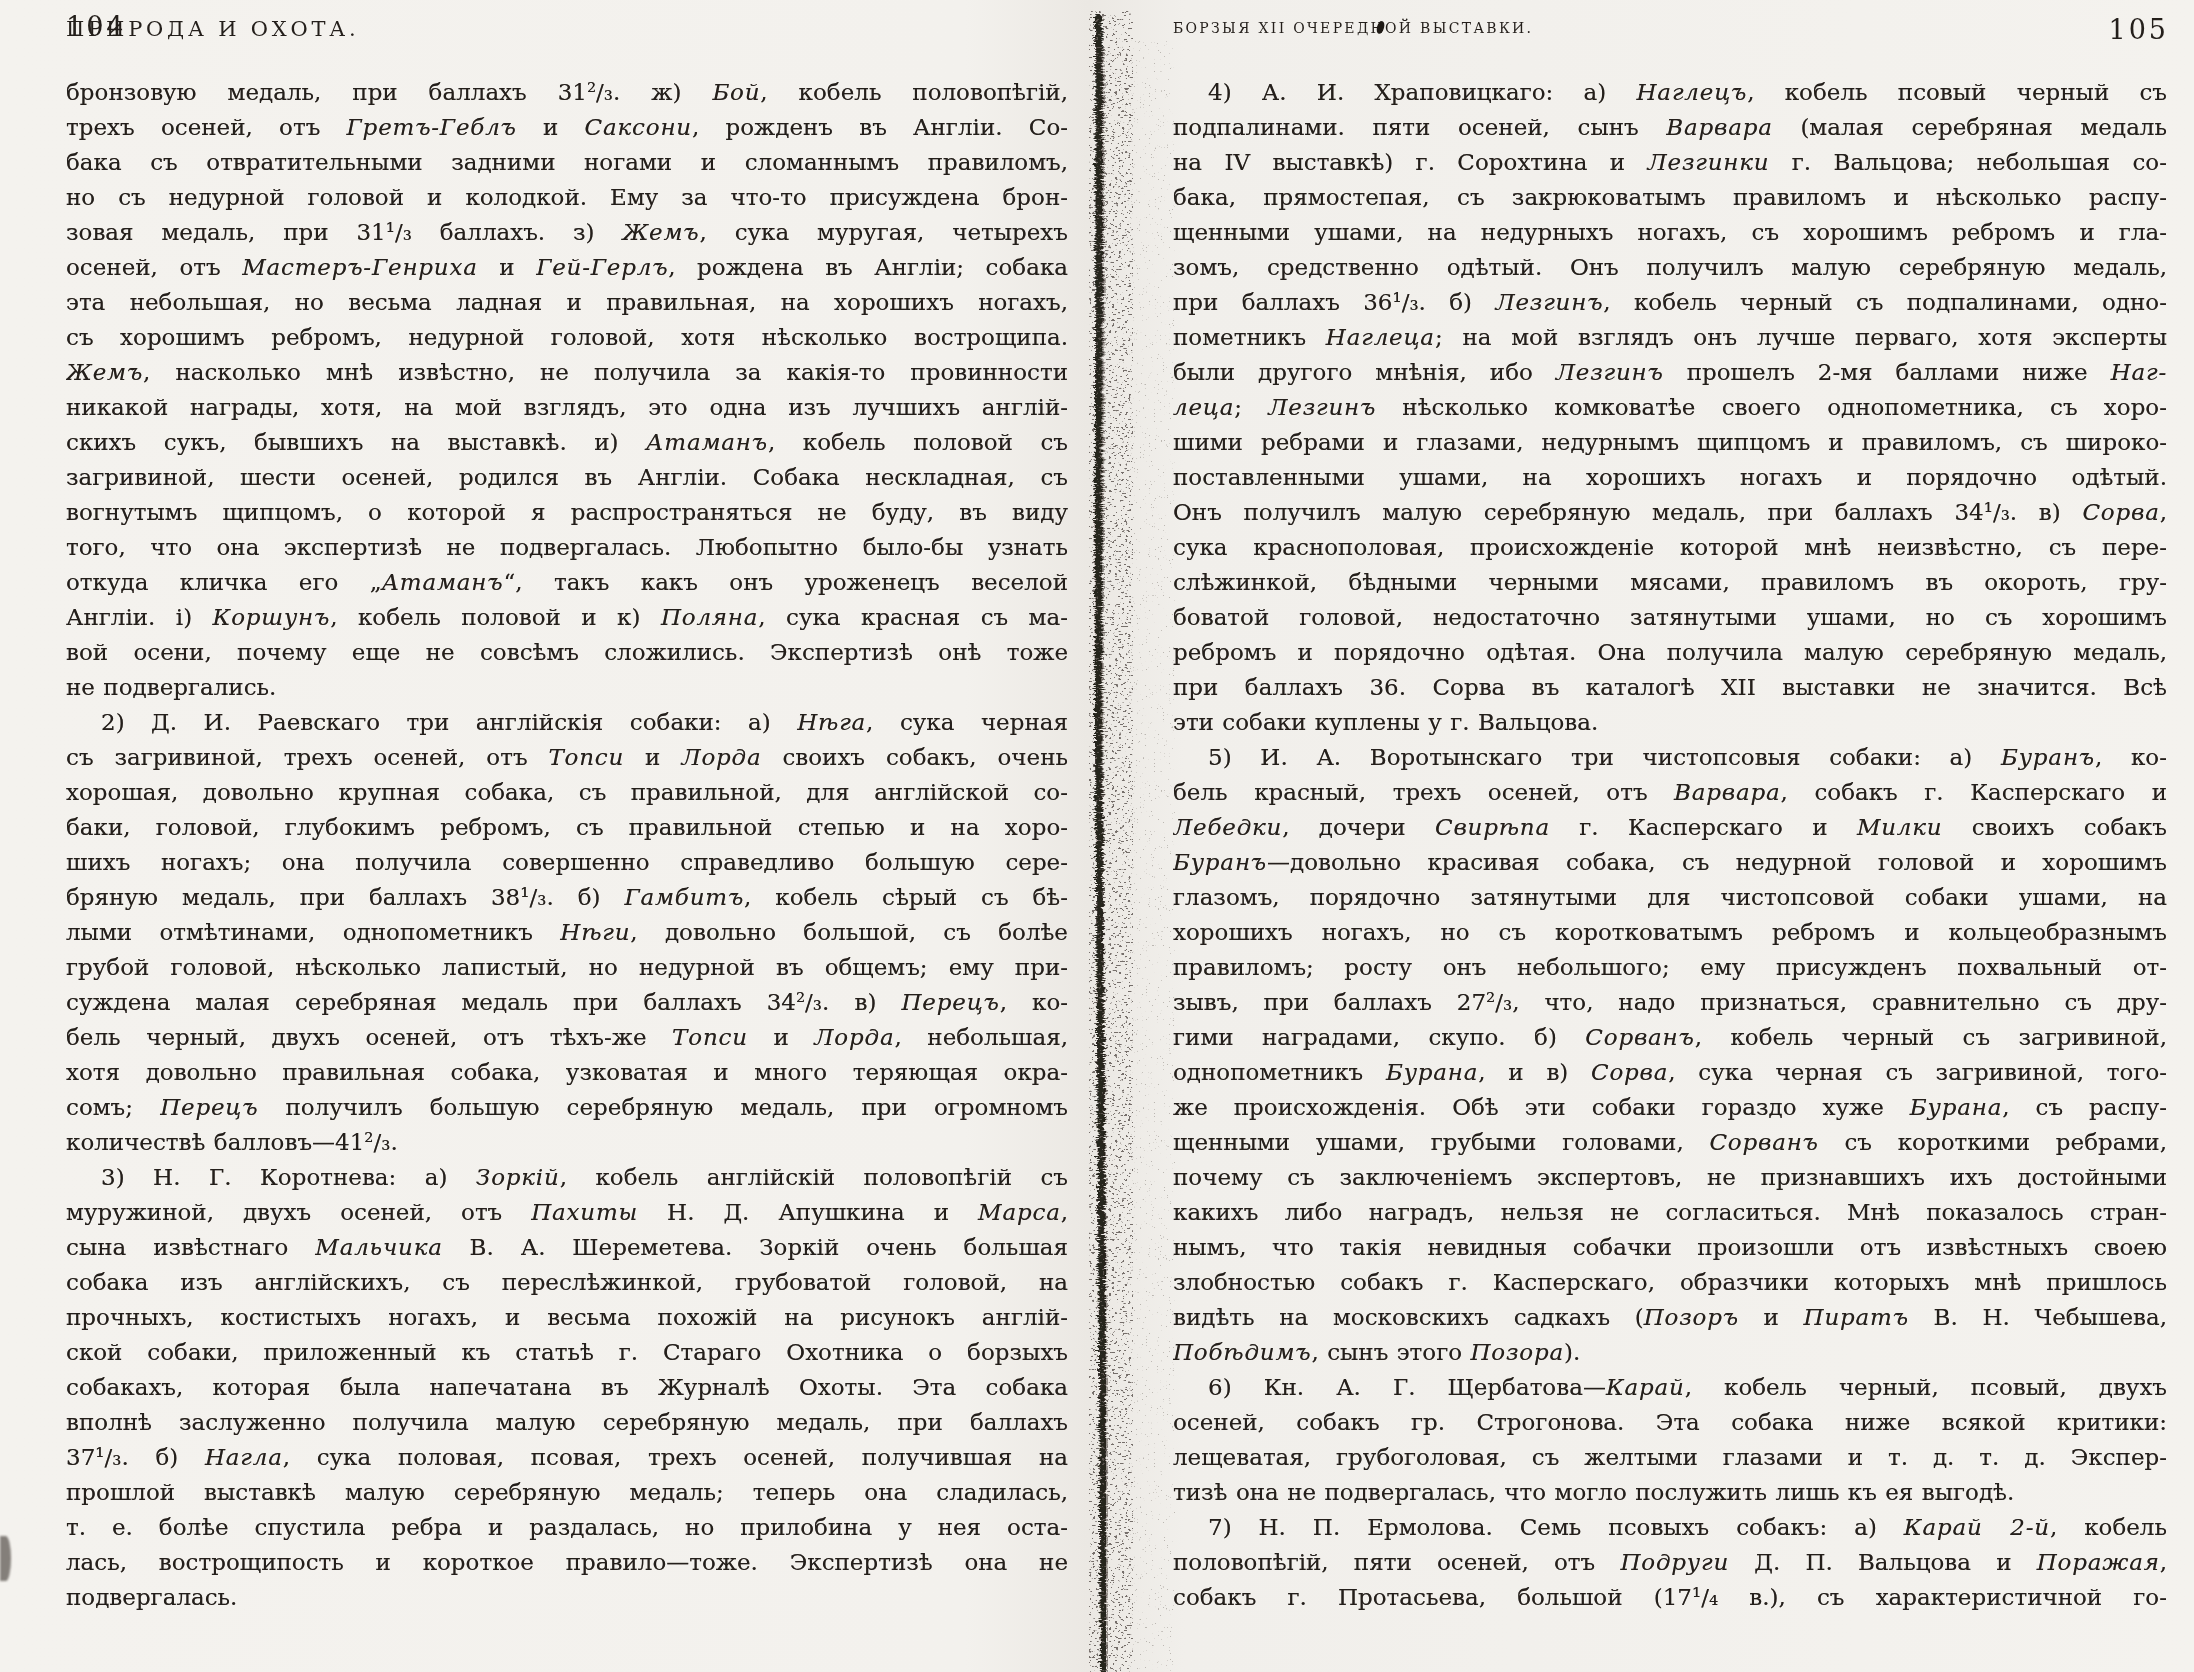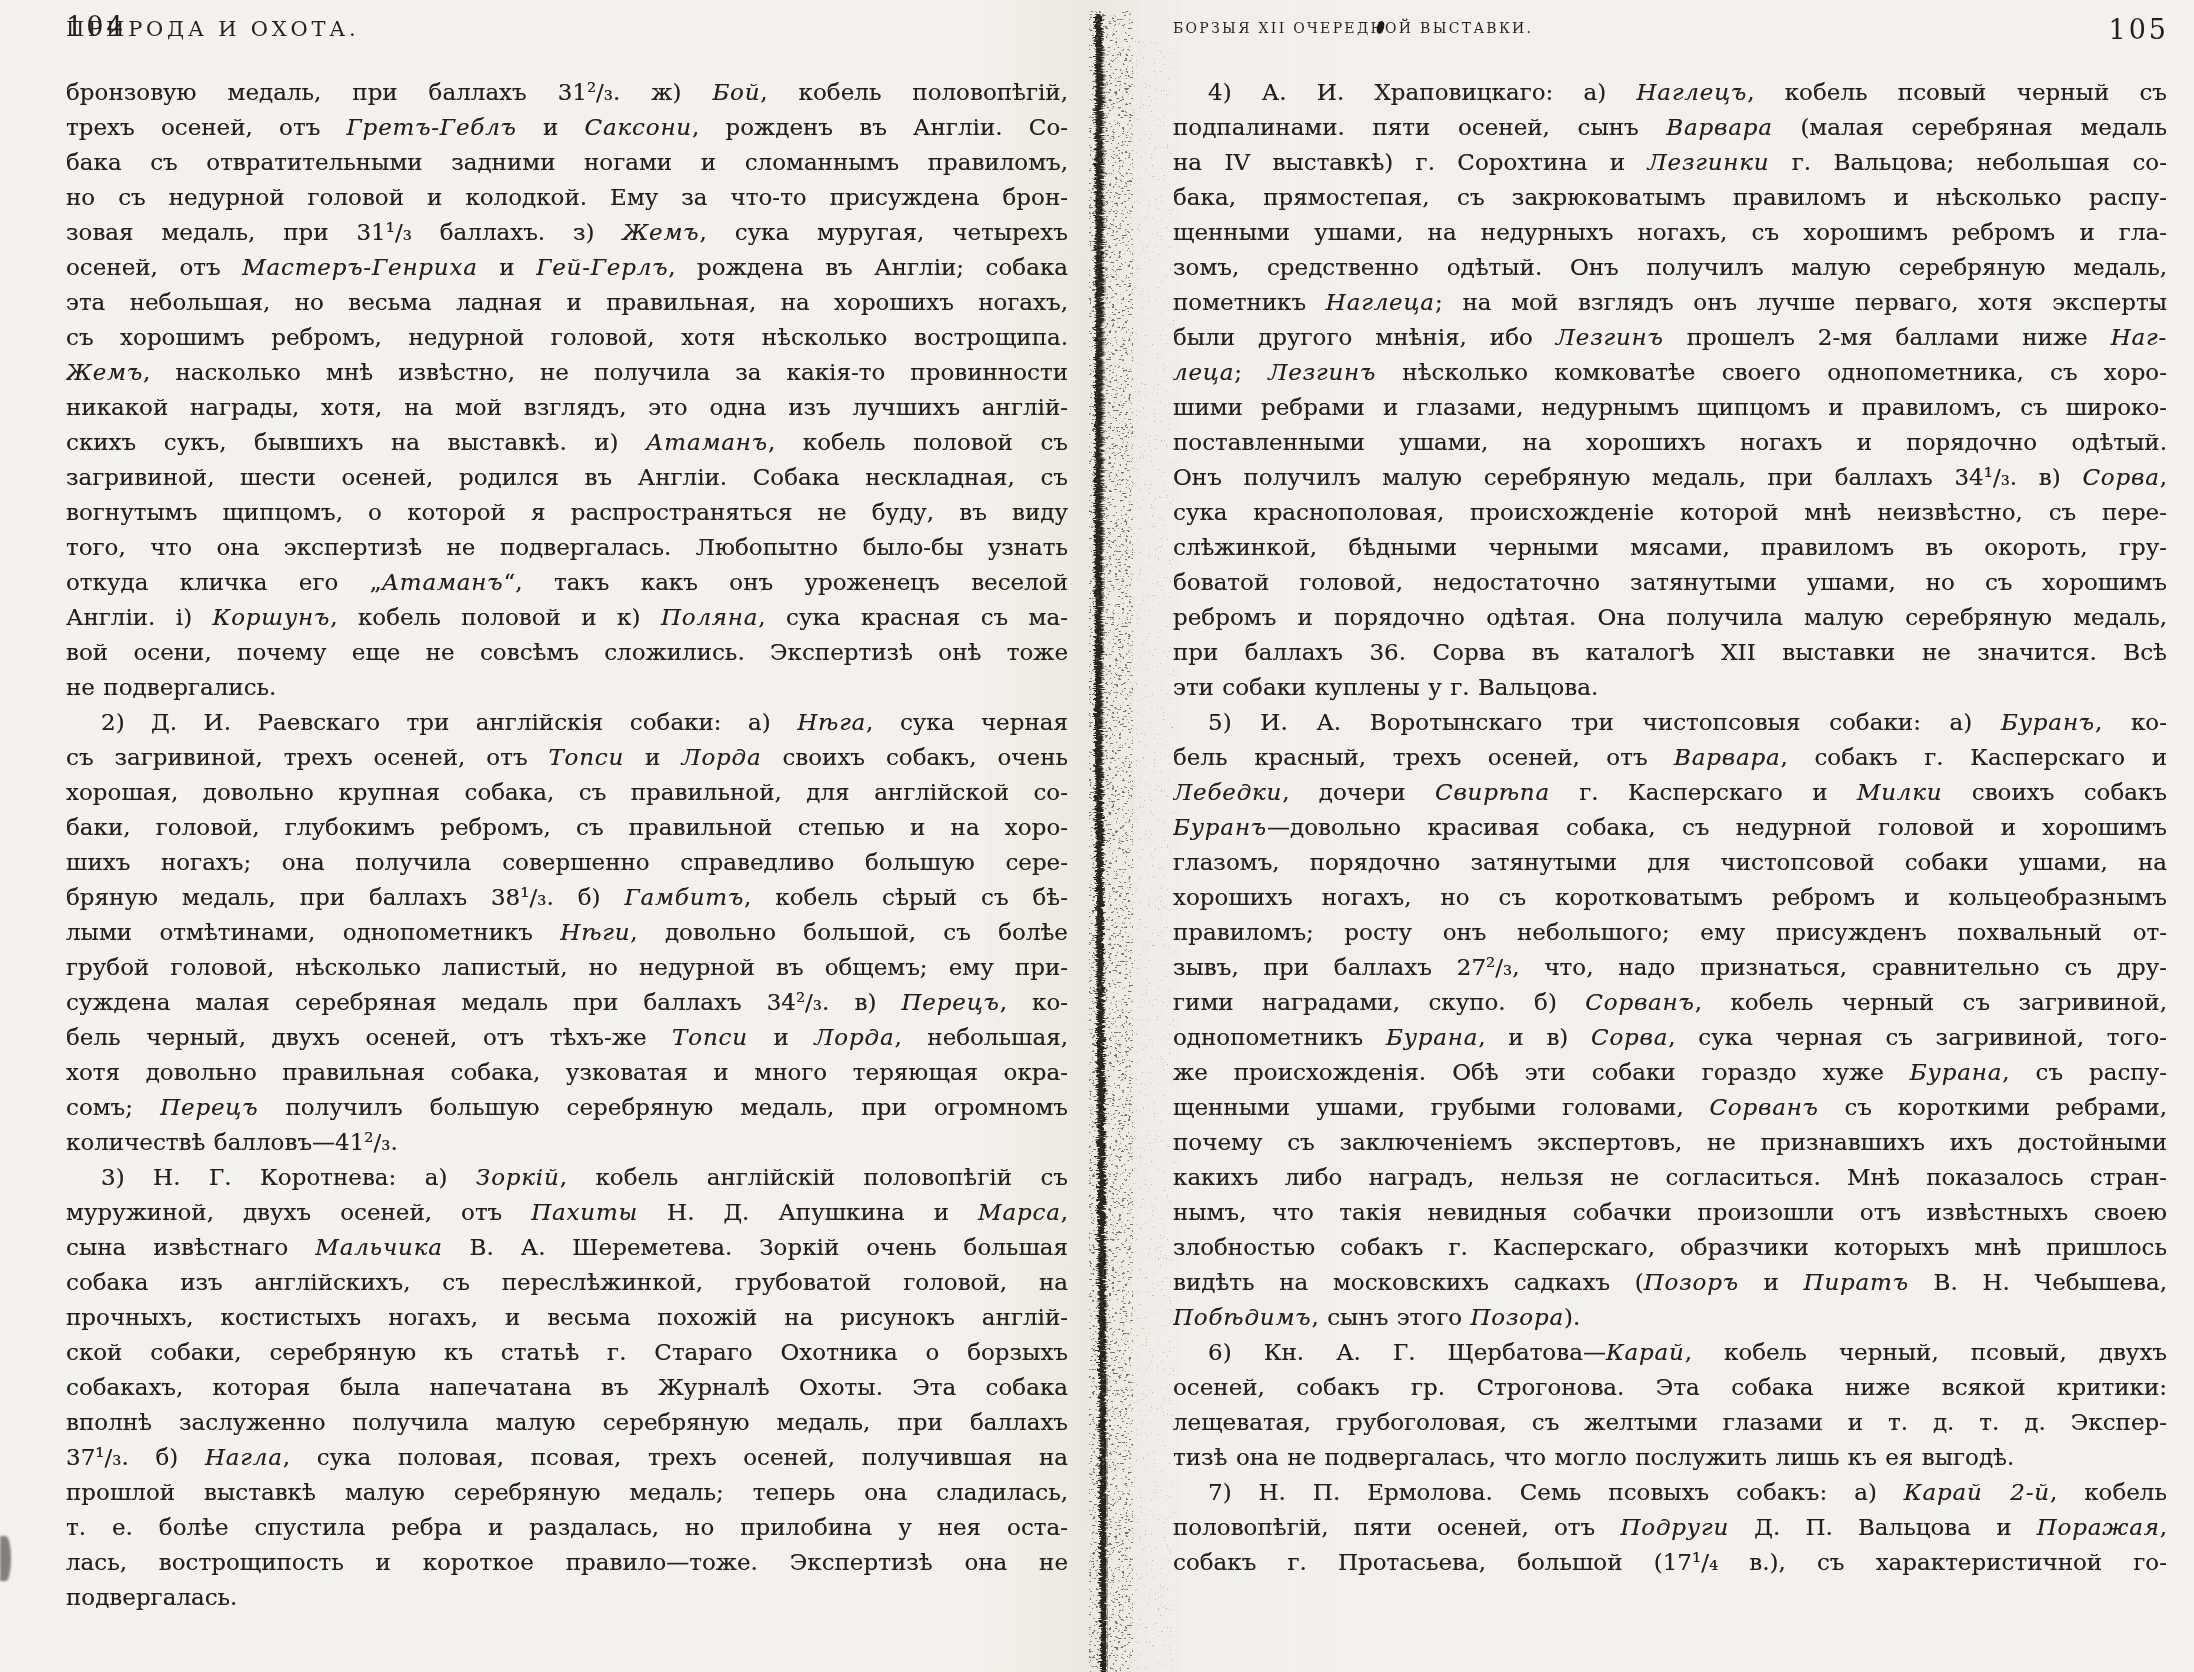--- a/index.html
+++ b/index.html
@@ -98,38 +98,39 @@
         <div class="line">хотя довольно правильная собака, узковатая и много теряющая окра-</div>
         <div class="line">сомъ; <i>Перецъ</i> получилъ большую серебряную медаль, при огромномъ</div>
         <div class="line end">количествѣ балловъ—41²/₃.</div>
       </div>
       <div class="para">
         <div class="line indent">3) Н. Г. Коротнева: а) <i>Зоркій</i>, кобель англійскій половопѣгій съ</div>
         <div class="line">муружиной, двухъ осеней, отъ <i>Пахиты</i> Н. Д. Апушкина и <i>Марса</i>,</div>
         <div class="line">сына извѣстнаго <i>Мальчика</i> В. А. Шереметева. Зоркій очень большая</div>
         <div class="line">собака изъ англійскихъ, съ переслѣжинкой, грубоватой головой, на</div>
         <div class="line">прочныхъ, костистыхъ ногахъ, и весьма похожій на рисунокъ англій-</div>
-        <div class="line">ской собаки, серебряную къ статьѣ г. Стараго Охотника о борзыхъ</div>
+        <div class="line">ской собаки, приложенный къ статьѣ г. Стараго Охотника о борзыхъ</div>
         <div class="line">собакахъ, которая была напечатана въ Журналѣ Охоты. Эта собака</div>
         <div class="line">вполнѣ заслуженно получила малую серебряную медаль, при баллахъ</div>
         <div class="line">37¹/₃. б) <i>Нагла</i>, сука половая, псовая, трехъ осеней, получившая на</div>
         <div class="line">прошлой выставкѣ малую серебряную медаль; теперь она сладилась,</div>
         <div class="line">т. е. болѣе спустила ребра и раздалась, но прилобина у нея оста-</div>
         <div class="line">лась, вострощипость и короткое правило—тоже. Экспертизѣ она не</div>
         <div class="line">подвергалась.</div>
       </div>
     </div>
   <div id="right-text" class="text-block">
       <div class="para">
         <div class="line indent">4) А. И. Храповицкаго: а) <i>Наглецъ</i>, кобель псовый черный съ</div>
         <div class="line">подпалинами. пяти осеней, сынъ <i>Варвара</i> (малая серебряная медаль</div>
         <div class="line">на IV выставкѣ) г. Сорохтина и <i>Лезгинки</i> г. Вальцова; небольшая со-</div>
         <div class="line">бака, прямостепая, съ закрюковатымъ правиломъ и нѣсколько распу-</div>
         <div class="line">щенными ушами, на недурныхъ ногахъ, съ хорошимъ ребромъ и гла-</div>
         <div class="line">зомъ, средственно одѣтый. Онъ получилъ малую серебряную медаль,</div>
+        <div class="line">при баллахъ 36¹/₃. б) <i>Лезгинъ</i>, кобель черный съ подпалинами, одно-</div>
         <div class="line">пометникъ <i>Наглеца</i>; на мой взглядъ онъ лучше перваго, хотя эксперты</div>
         <div class="line">были другого мнѣнія, ибо <i>Лезгинъ</i> прошелъ 2-мя баллами ниже <i>Наг-</i></div>
         <div class="line"><i>леца</i>; <i>Лезгинъ</i> нѣсколько комковатѣе своего однопометника, съ хоро-</div>
         <div class="line">шими ребрами и глазами, недурнымъ щипцомъ и правиломъ, съ широко-</div>
         <div class="line">поставленными ушами, на хорошихъ ногахъ и порядочно одѣтый.</div>
         <div class="line">Онъ получилъ малую серебряную медаль, при баллахъ 34¹/₃. в) <i>Сорва</i>,</div>
         <div class="line">сука краснополовая, происхожденіе которой мнѣ неизвѣстно, съ пере-</div>
         <div class="line">слѣжинкой, бѣдными черными мясами, правиломъ въ окороть, гру-</div>
         <div class="line">боватой головой, недостаточно затянутыми ушами, но съ хорошимъ</div>
         <div class="line">ребромъ и порядочно одѣтая. Она получила малую серебряную медаль,</div>

